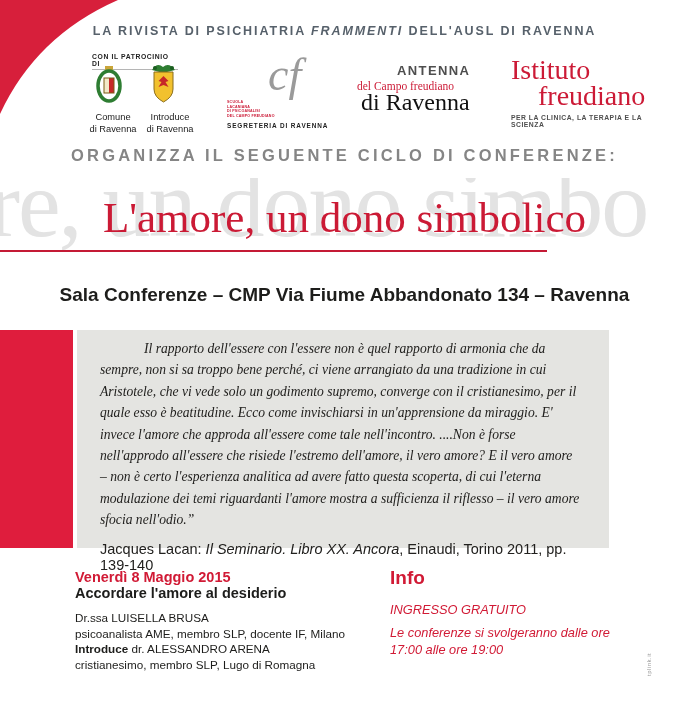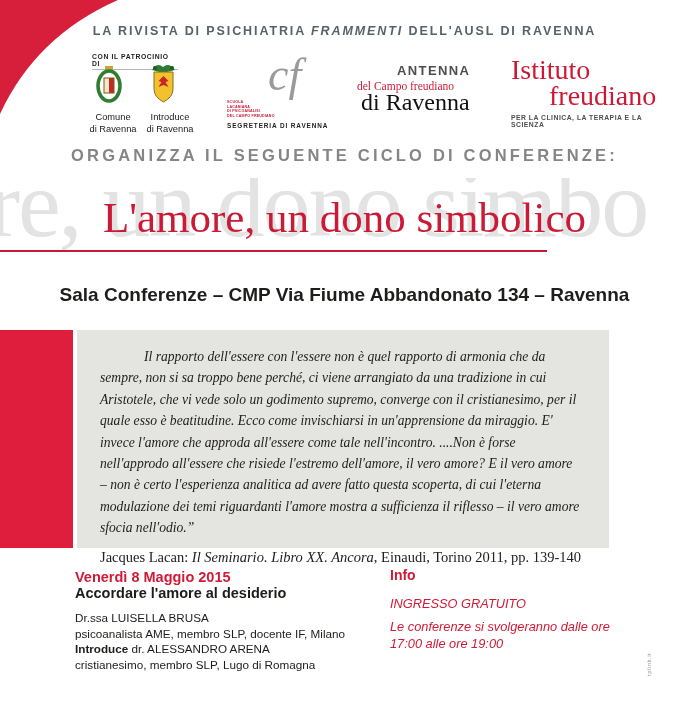--- a/index.html
+++ b/index.html
@@ -33,56 +33,56 @@
 
   
   .antenna{left:357px;top:63px;width:130px}
   .antenna-1{margin-left:40px;font-size:13px;font-weight:bold;letter-spacing:1.4px;color:#4e4e4e}
   .antenna-2{margin-top:2px;font-family:"Liberation Serif",serif;font-size:11.5px;color:var(--accent_red)}
   .antenna-3{margin-top:-3px;margin-left:4px;font-family:"Liberation Serif",serif;font-size:24px;color:#111}
 
   
   .istituto{left:511px;top:56px;width:150px}
   .ist-1{font-family:"Liberation Serif",serif;font-size:28px;color:var(--accent_red);line-height:27px}
-  .ist-2{font-family:"Liberation Serif",serif;font-size:28px;color:var(--accent_red);margin-left:38px;line-height:26px}
+  .ist-2{font-family:"Liberation Serif",serif;font-size:28px;color:var(--accent_red);margin-left:27px;line-height:26px}
   .ist-tag{margin-top:5px;font-size:6.8px;letter-spacing:.5px;color:#4e4e4e;font-weight:bold}
 
   
   .organizza{left:0;top:146px;width:100%;text-align:center;font-size:16.5px;font-weight:bold;
     letter-spacing:3.2px;color:var(--organizza_gray);white-space:nowrap}
 
   
   .title-band{left:0;top:178px;width:689px;height:74px;overflow:hidden}
   .echo{position:absolute;left:-58px;top:-30px;font-family:"Liberation Serif",serif;font-size:96px;
     color:var(--echo_gray);white-space:nowrap;letter-spacing:-2px}
   .main-title{position:absolute;left:0;top:15px;width:100%;text-align:center;
     font-family:"Liberation Serif",serif;font-size:43px;color:#cb1a35;white-space:nowrap}
   .title-rule{left:0;top:250px;width:547px;height:2px;background:#c41a35}
 
   
   .venue{left:0;top:284px;width:100%;text-align:center;font-size:19px;font-weight:bold;color:var(--text_dark);white-space:nowrap}
 
   
   .red-block{left:0;top:330px;width:73px;height:218px;background:var(--block_red)}
-  .quote-box{left:77px;top:330px;width:532px;height:218px;background:var(--gray_box);padding:16px 27px 0 23px}
+  .quote-box{left:77px;top:330px;width:532px;height:218px;background:var(--gray_box);padding:8px 27px 0 23px}
   .quote-text{font-family:"Liberation Serif",serif;font-style:italic;font-size:13.6px;line-height:21.4px;
     color:#22211f;text-indent:44px}
-  .attribution{margin-top:10px;font-family:Liberation Serif, serif;font-size:14.5px;color:#22211f}
+  .attribution{margin-top:10px;font-family:Liberation Sans, sans-serif;font-size:14.5px;color:#22211f}
   .attribution .it{font-style:italic}
 
   
   .event{left:75px;top:569px;width:305px}
   .event-date{font-size:14.5px;line-height:16px;font-weight:bold;color:#d11a35}
   .event-title{font-size:14.5px;line-height:16px;font-weight:bold;color:var(--text_dark)}
   .event-people{margin-top:9px;font-size:11.7px;line-height:15.6px;color:var(--text_dark)}
   .event-people b{font-weight:bold}
 
   
   .info{left:390px;top:567px;width:250px}
-  .info-heading{font-size:14px;font-weight:bold;color:#d11a35}
+  .info-heading{font-size:19px;font-weight:bold;color:#d11a35}
   .info-free{margin-top:13px;font-size:12.8px;font-style:italic;color:#d11a35}
   .info-schedule{margin-top:8px;font-size:12.8px;font-style:italic;line-height:16.5px;color:#d11a35;width:238px}
 
   
   .credit{left:646px;top:626px;height:50px;writing-mode:vertical-rl;transform:rotate(180deg);
     font-size:6px;letter-spacing:.5px;color:#999}
 </style>
 </head>
 <body>
 

